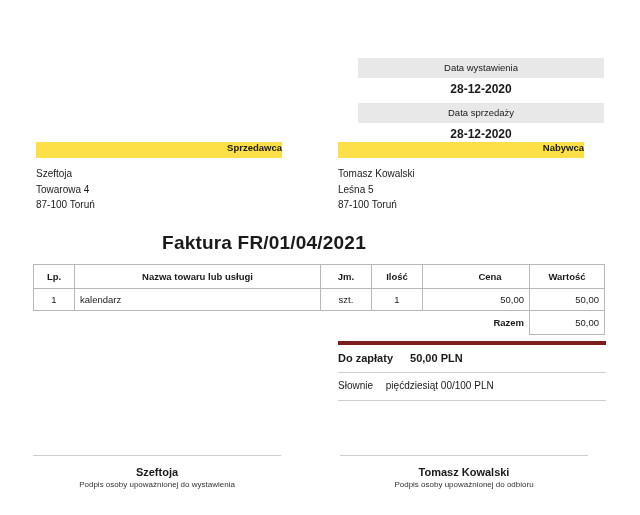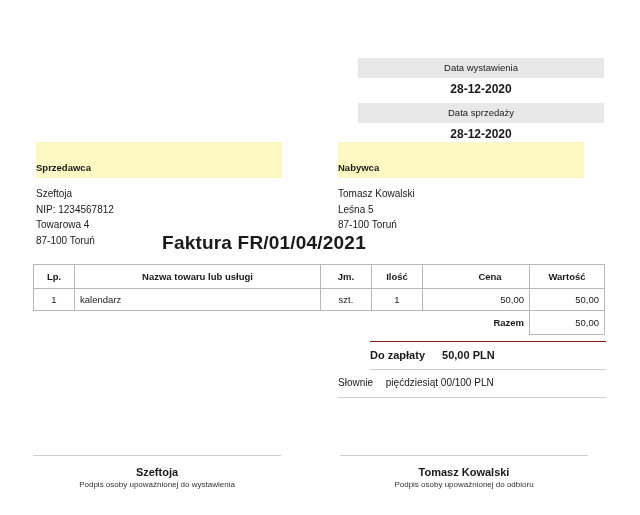--- a/index.html
+++ b/index.html
@@ -46,25 +46,25 @@
 
   
   .party {
     position: absolute;
     top: 142px;
     width: 246px;
   }
   .party.seller { left: 36px; }
   .party.buyer  { left: 338px; }
   .party .title {
-    background: #fef9c3;
-    text-align: left;
-    font-size: 9.5px;
-    font-weight: bold;
-    padding: 20px 0 4px;
+    background: #fde047;
+    text-align: right;
+    font-size: 9.5px;
+    font-weight: bold;
+    padding: 0 0 4px;
     line-height: 12px;
   }
   .party .lines {
     padding-top: 8px;
     font-size: 10px;
     line-height: 15.5px;
   }
   .party .lines div { white-space: nowrap; }
 
   
@@ -148,21 +148,21 @@
     left: 338px;
     top: 341px;
     width: 268px;
     font-size: 10px;
   }
   .totals .trow {
     padding: 6px 2px 7px 0;
     line-height: 14px;
     border-bottom: 1px solid #cfcfcf;
   }
-  .totals .trow:first-child { border-top: 1px solid #7f1d1d; margin-left: 32px; }
+  .totals .trow:first-child { border-top: 4px solid #7f1d1d; }
   .totals .due {
     font-weight: bold;
     font-size: 11px;
   }
   .totals .due .amount { margin-left: 14px; }
   .totals .words .wlabel { margin-right: 10px; }
 
   
   .sign {
     position: absolute;
@@ -197,21 +197,20 @@
     <div class="row-head">Data wystawienia</div>
     <div class="row-val">28-12-2020</div>
     <div class="row-head">Data sprzedaży</div>
     <div class="row-val">28-12-2020</div>
   </div>
 
   <div class="party seller">
     <div class="title">Sprzedawca</div>
     <div class="lines">
       <div>Szeftoja</div>
-      <div>NIP: 1234567812</div>
       <div>Towarowa 4</div>
       <div>87-100 Toruń</div>
     </div>
   </div>
 
   <div class="party buyer">
     <div class="title">Nabywca</div>
     <div class="lines">
       <div>Tomasz Kowalski</div>
       <div>Leśna 5</div>

